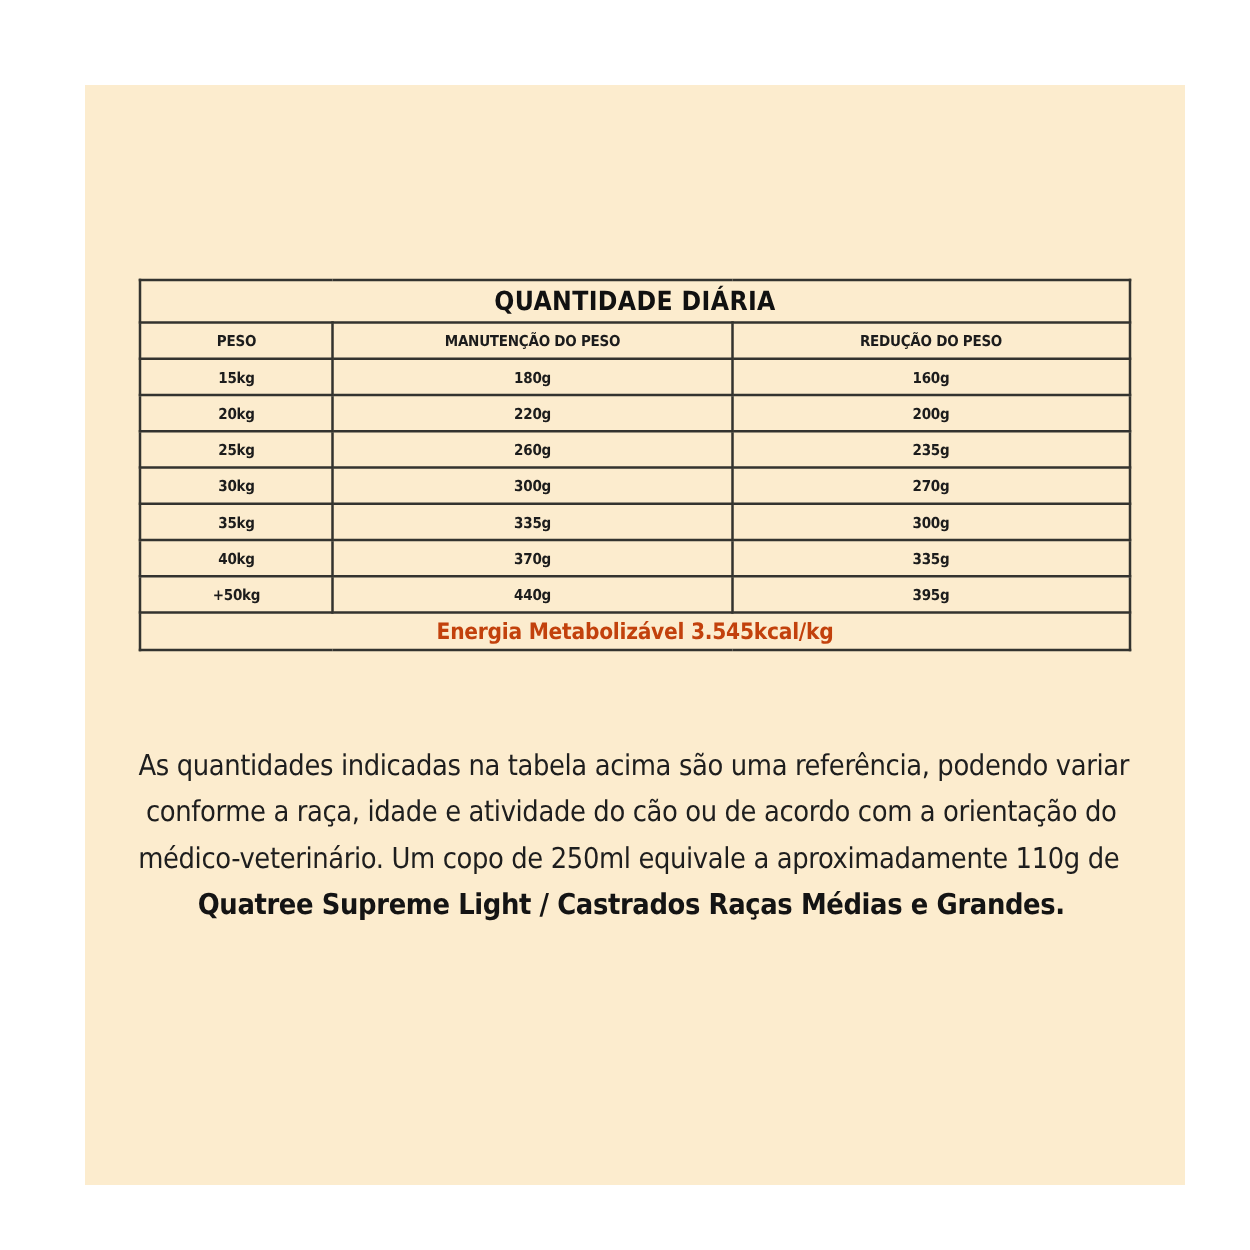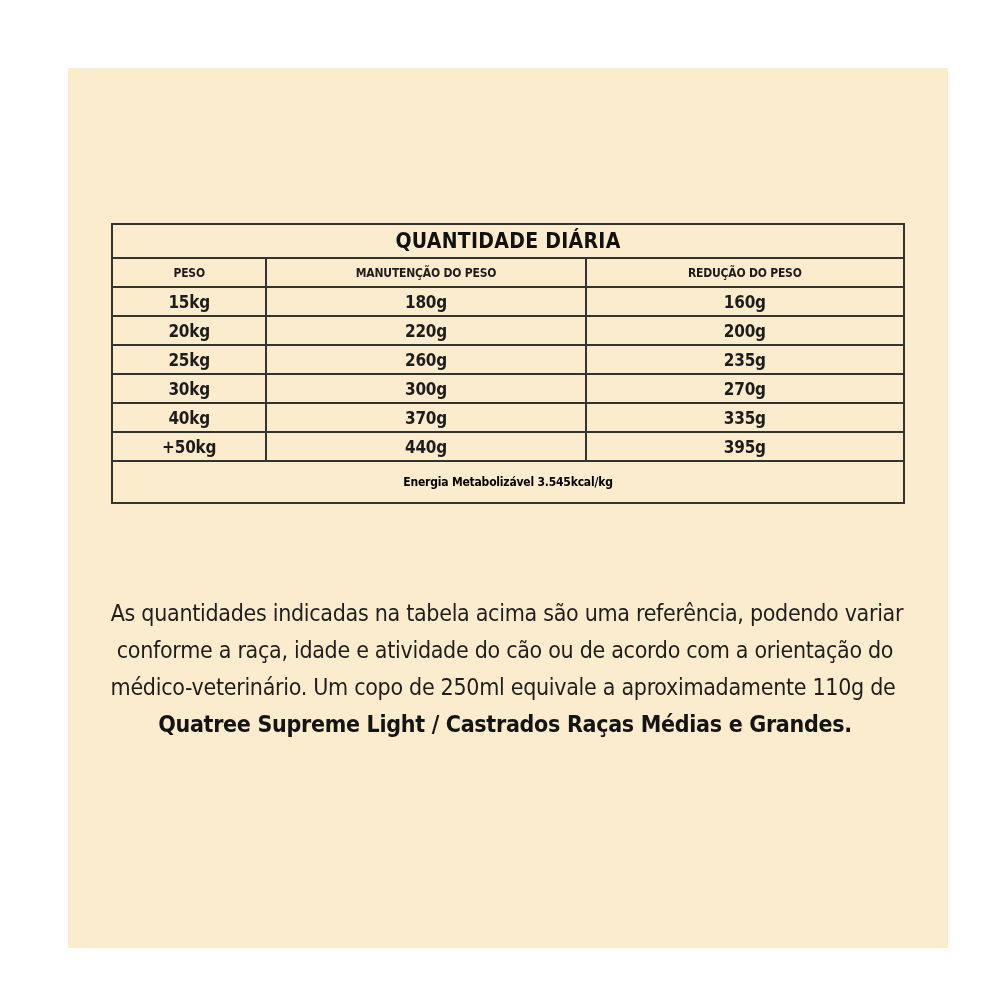--- a/index.html
+++ b/index.html
@@ -44,30 +44,30 @@
     color: #111111;
   }
   tr.cols-row th {
     height: 29px;
     font-size: 12px;
     font-weight: 800;
     letter-spacing: -0.2px;
   }
   tbody.rows td {
     height: 29px;
-    font-size: 17px;
+    font-size: 12px;
     font-weight: 600;
     letter-spacing: -0.2px;
   }
   tfoot td {
-    height: 42px;
-    font-size: 12px;
+    height: 30px;
+    font-size: 18px;
     font-weight: 800;
     letter-spacing: -0.2px;
-    color: #000000;
+    color: #c2410c;
   }
   .note {
     position: absolute;
     left: 25px; right: 31px;
     top: 523px;
     text-align: center;
     font-size: 23px;
     line-height: 37px;
     letter-spacing: -0.3px;
     color: #1e1e1e;
@@ -116,20 +116,25 @@
             <td>25kg</td>
             <td>260g</td>
             <td>235g</td>
           </tr>
           <tr>
             <td>30kg</td>
             <td>300g</td>
             <td>270g</td>
           </tr>
           <tr>
+            <td>35kg</td>
+            <td>335g</td>
+            <td>300g</td>
+          </tr>
+          <tr>
             <td>40kg</td>
             <td>370g</td>
             <td>335g</td>
           </tr>
           <tr>
             <td>+50kg</td>
             <td>440g</td>
             <td>395g</td>
           </tr>
         </tbody>

